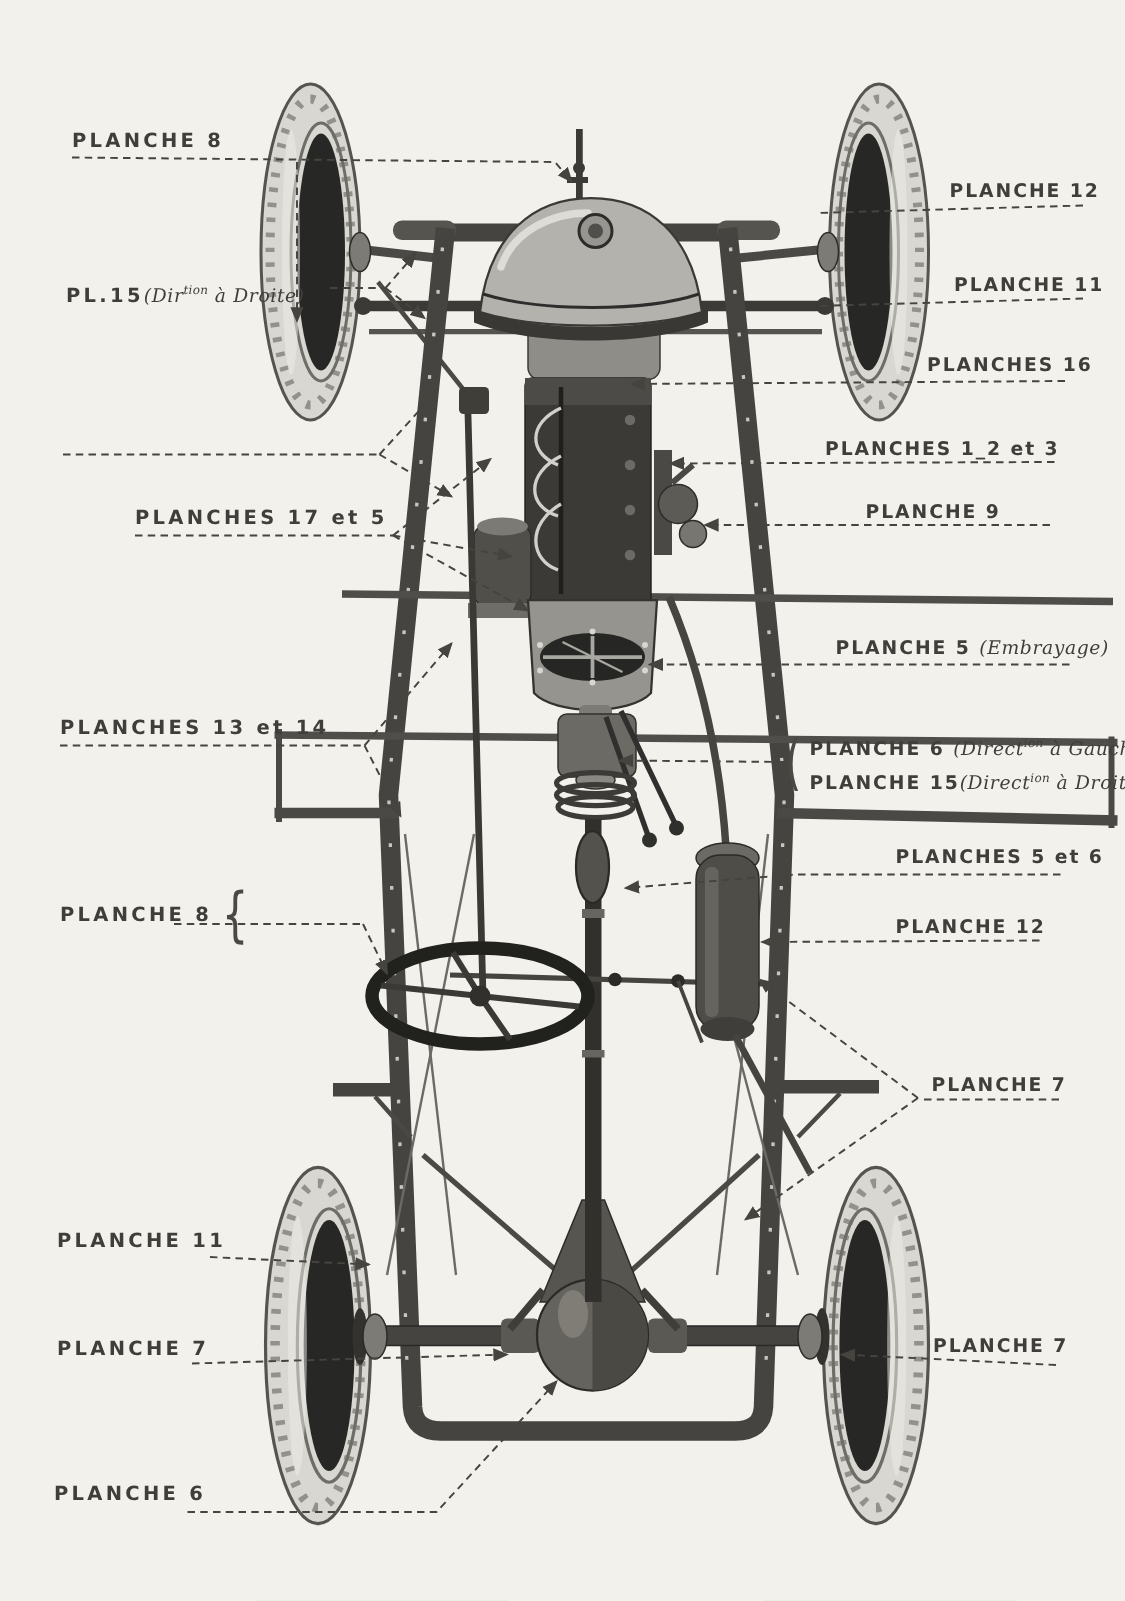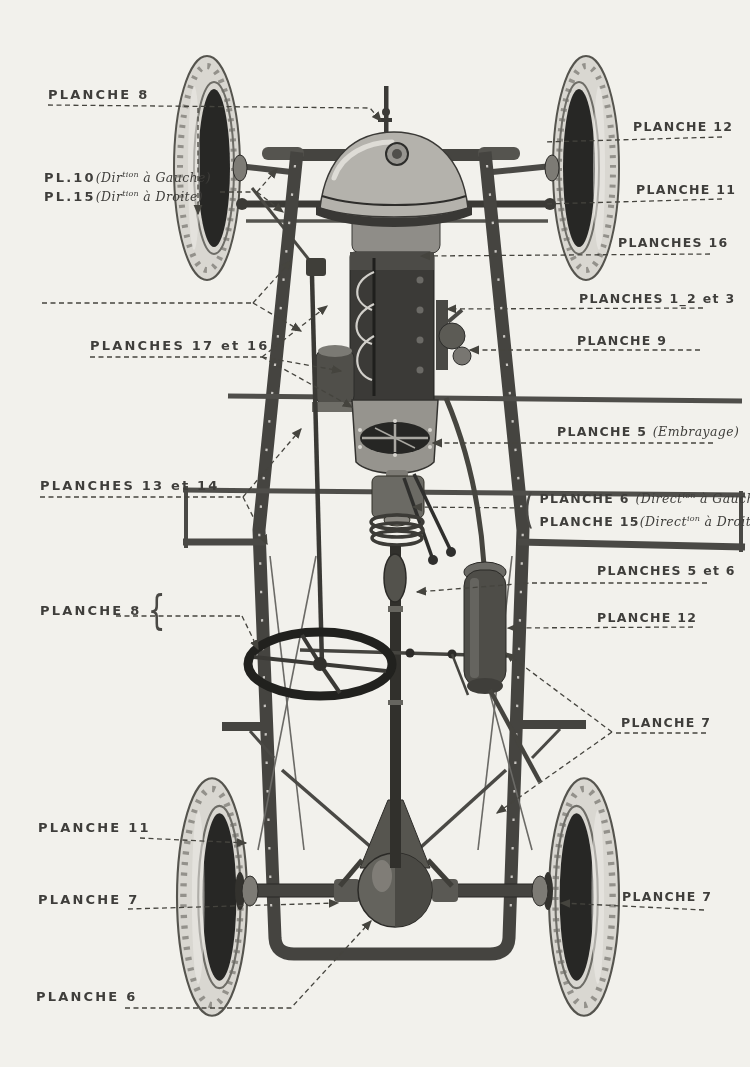--- a/index.html
+++ b/index.html
@@ -256,30 +256,27 @@
     <polyline points="612,732 506,653" marker-end="url(#ah)"></polyline>
     <polyline points="612,732 497,813" marker-end="url(#ah)"></polyline>
     <polyline points="704,910 561,903" marker-end="url(#ah)"></polyline>
   </g>
 </svg>
 
 <div class="lbl" style="left:48px;top:86px">
   <span>PLANCHE 8</span>
 </div>
 
-<div class="lbl" style="left:44px;top:166px">
-  <span>PL.10</span><span class="it">(Dir</span><span class="sup">tion</span><span class="it"> à Gauche)</span>
-</div>
 <div class="lbl" style="left:44px;top:185px">
   <span>PL.15</span><span class="it">(Dir</span><span class="sup">tion</span><span class="it"> à Droite)</span>
 </div>
 
 
 <div class="lbl" style="left:90px;top:337px">
-  <span>PLANCHES 17 et 16</span>
+  <span>PLANCHES 17 et 5</span>
 </div>
 
 <div class="lbl" style="left:40px;top:477px">
   <span>PLANCHES 13 et 14</span>
 </div>
 
 <div class="lbl group" style="left:40px;top:591px">
   <span>PLANCHE 8</span>
   <span class="brace">{</span>
 </div>
@@ -296,21 +293,21 @@
 
 <div class="lbl r" style="left:633px;top:118px">
   <span>PLANCHE 12</span>
 </div>
 <div class="lbl r" style="left:636px;top:181px">
   <span>PLANCHE 11</span>
 </div>
 <div class="lbl r" style="left:618px;top:234px">
   <span>PLANCHES 16</span>
 </div>
-<div class="lbl r" style="left:579px;top:290px">
+<div class="lbl r" style="left:550px;top:290px">
   <span>PLANCHES 1_2 et 3</span>
 </div>
 <div class="lbl r" style="left:577px;top:332px">
   <span>PLANCHE 9</span>
 </div>
 <div class="lbl r" style="left:557px;top:423px">
   <span>PLANCHE 5</span> <span class="it">(Embrayage)</span>
 </div>
 
 <div class="lbl r group" style="left:521px;top:487px">

